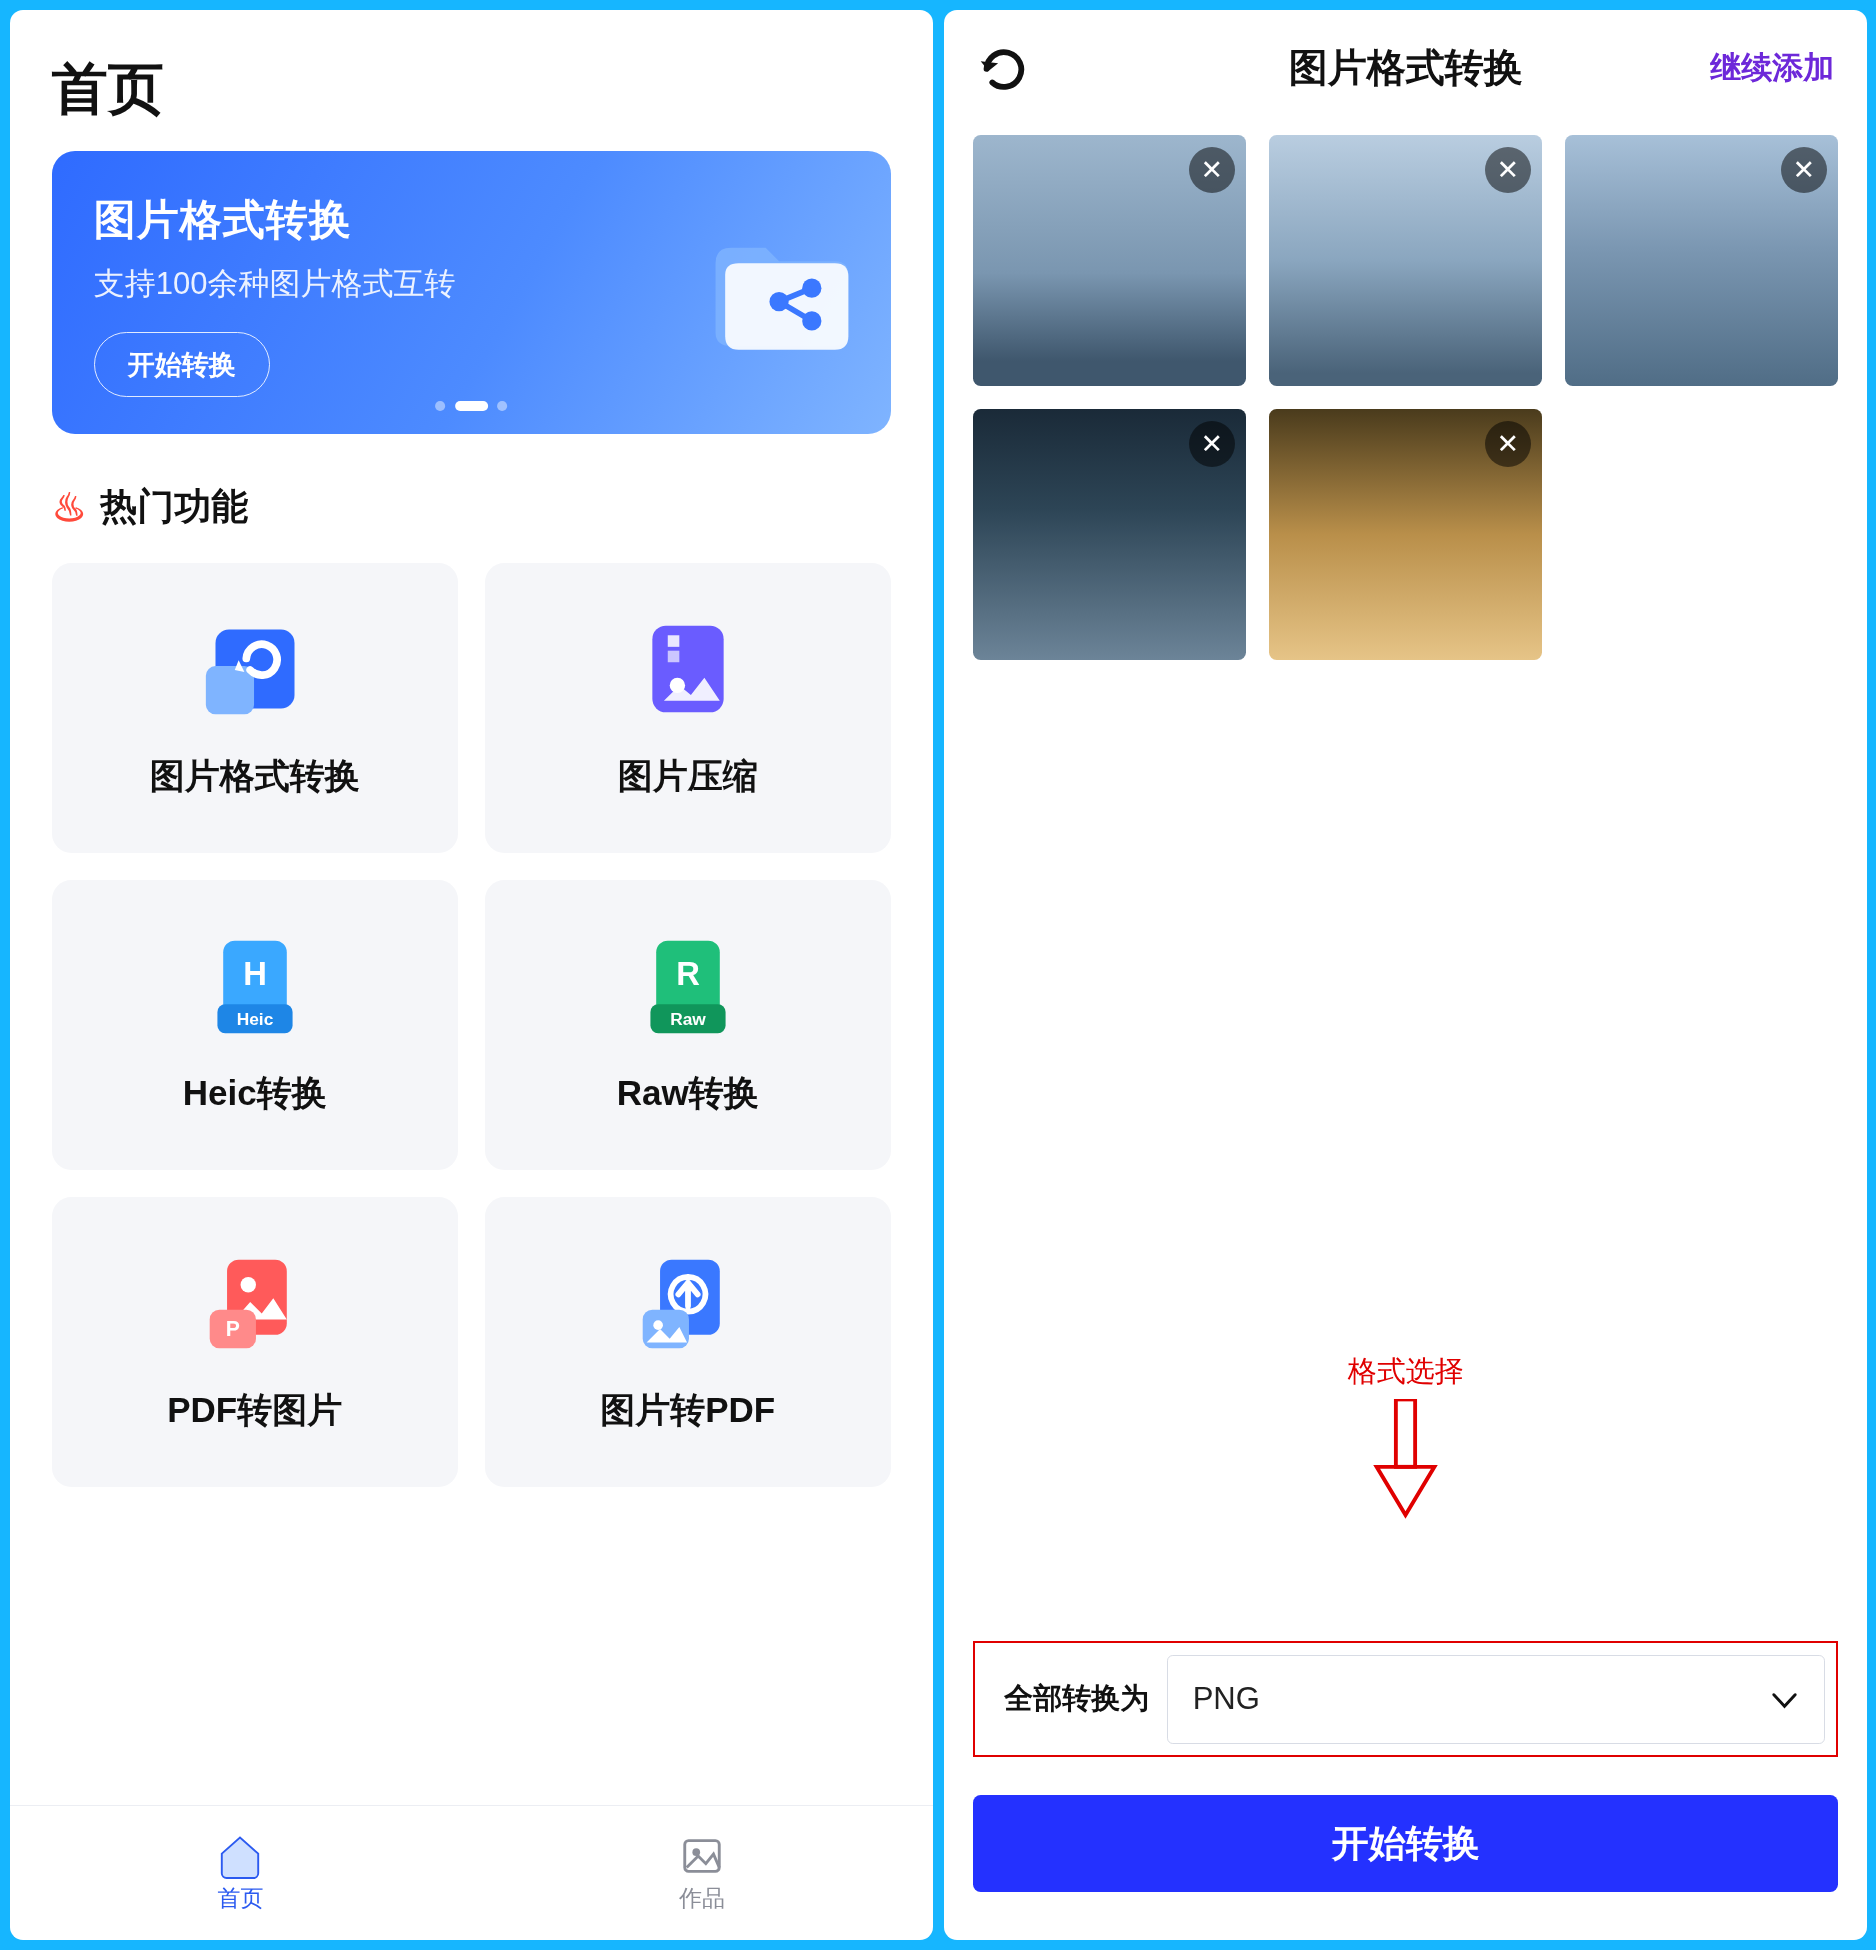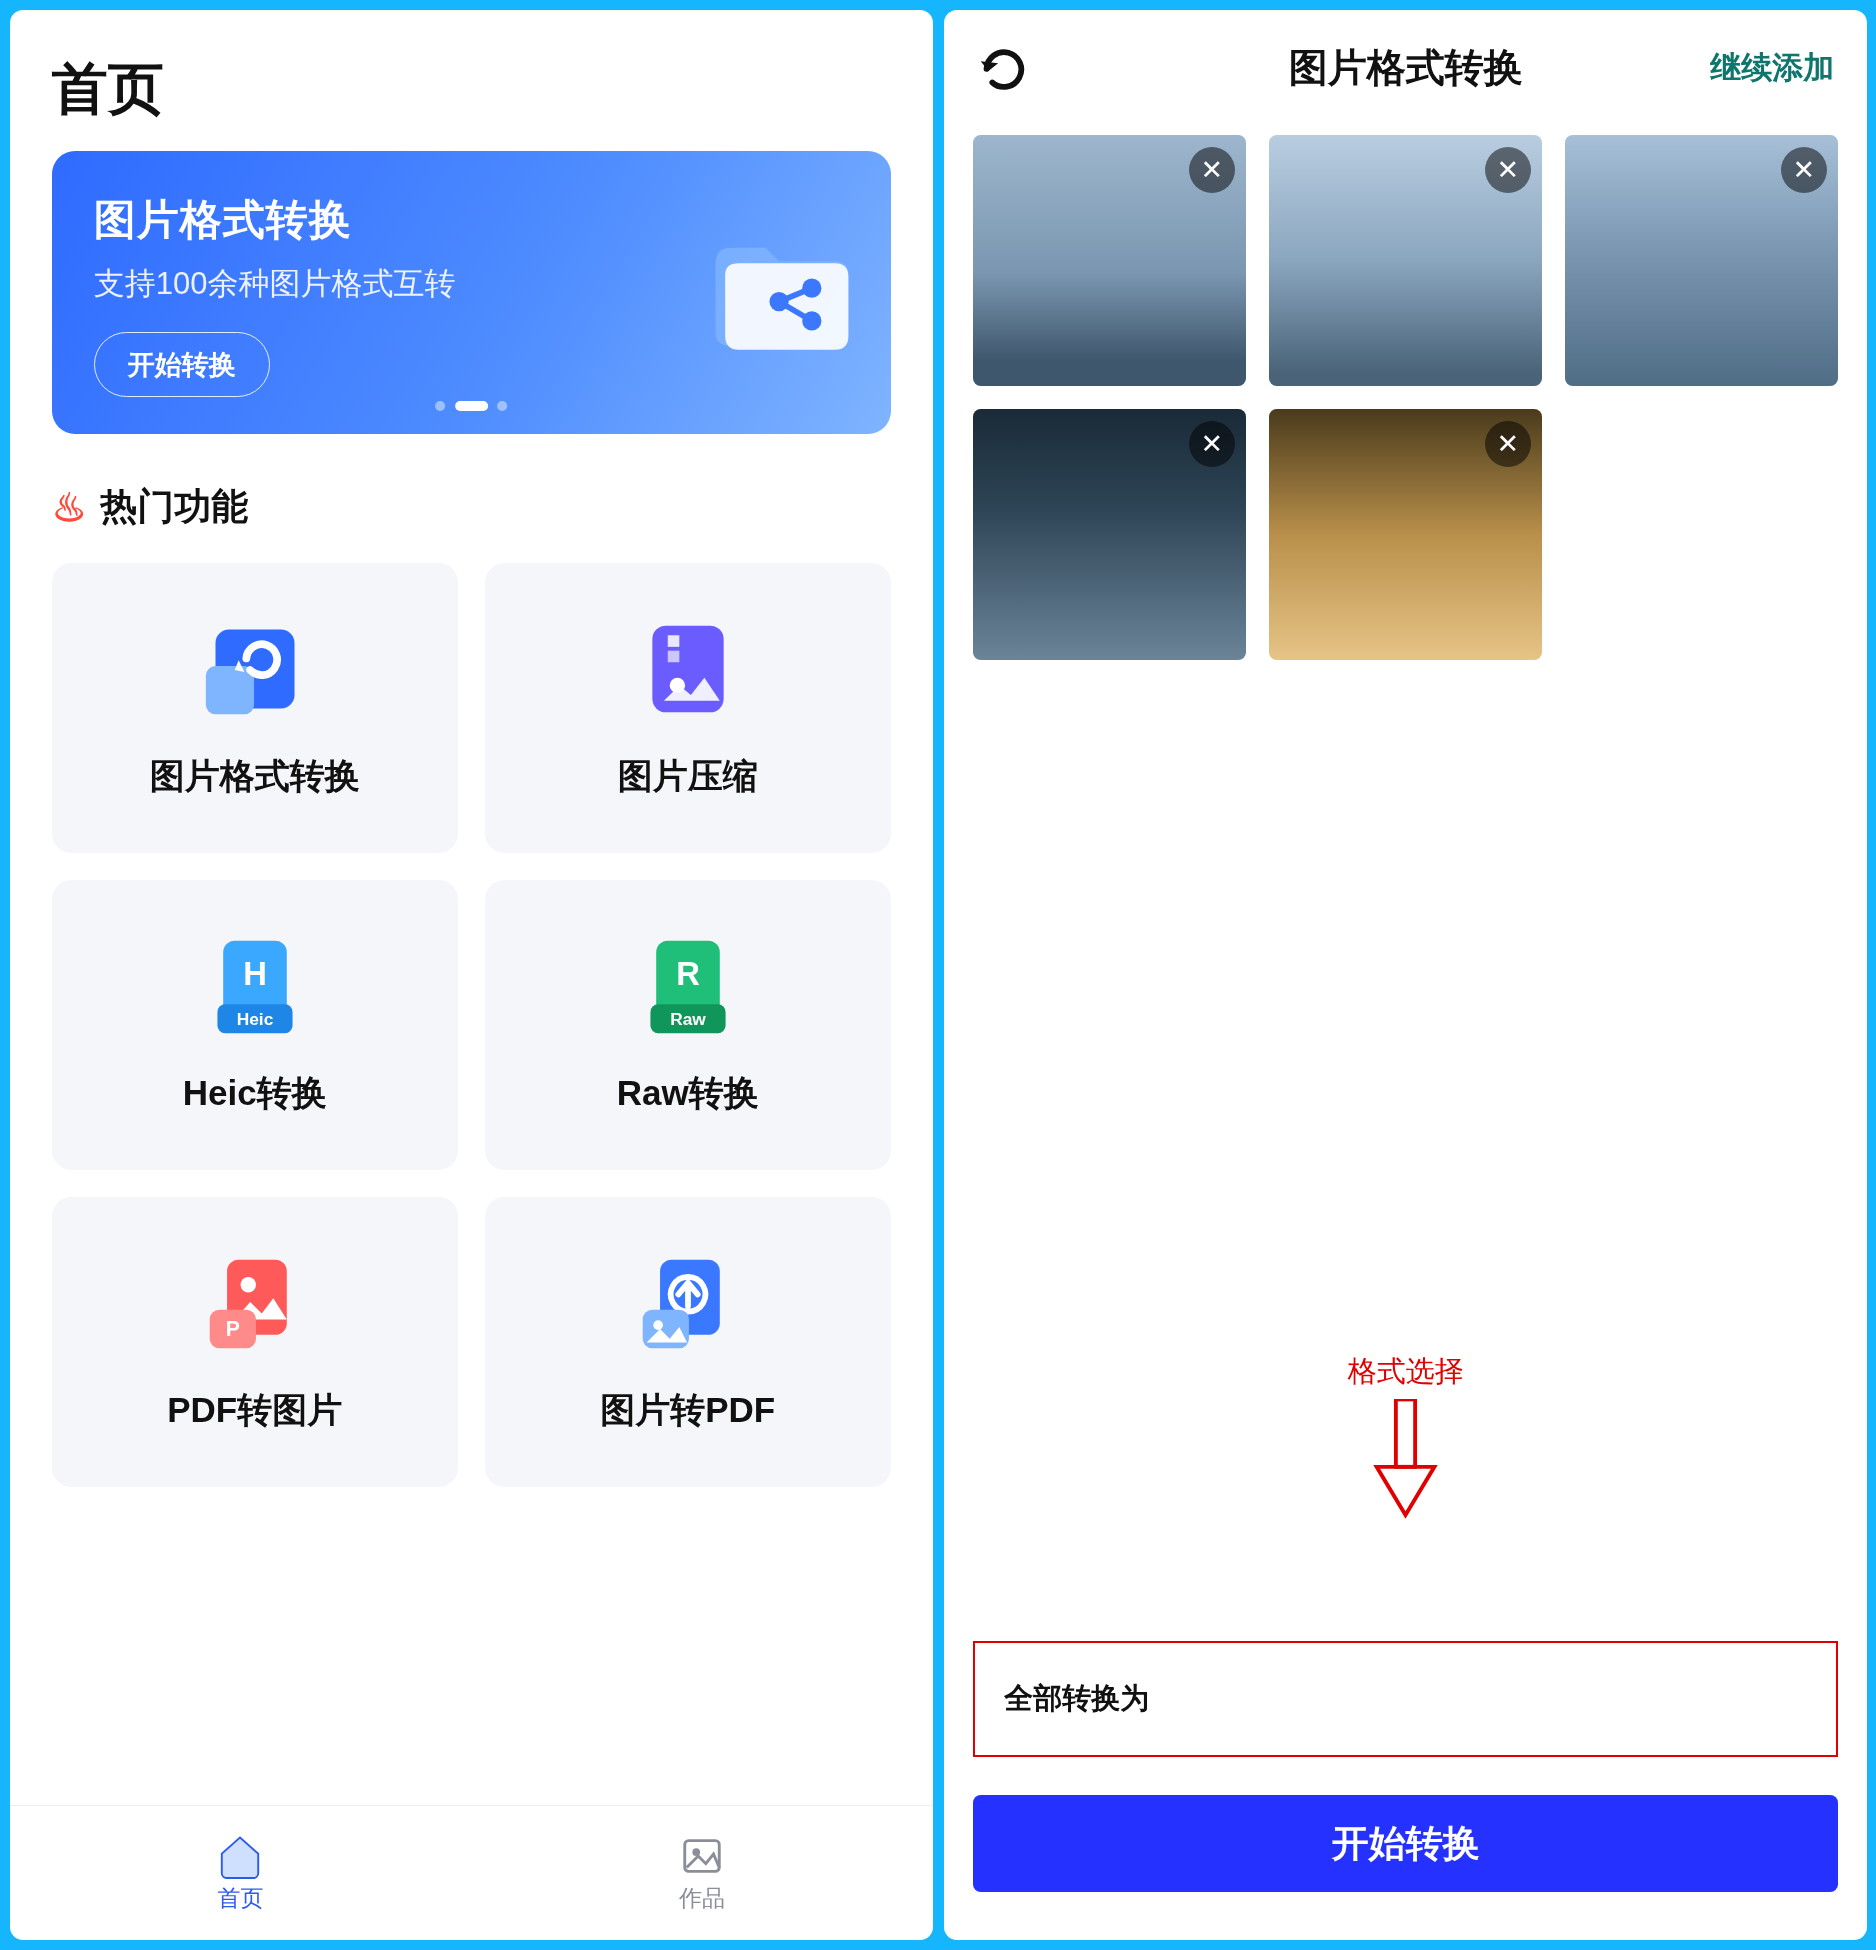--- a/index.html
+++ b/index.html
@@ -121,21 +121,21 @@
     display: flex; align-items: center; justify-content: center;
     position: relative;
   }
   .p2-title { font-size: 39px; font-weight: 800; color: #111; }
   .p2-back {
     position: absolute; left: 29px; top: 50%; transform: translateY(-50%);
     width: 56px; height: 56px;
   }
   .p2-add {
     position: absolute; right: 33px; top: 50%; transform: translateY(-50%);
-    color: #0f766e; font-size: 31px; font-weight: 600;
+    color: #6d28d9; font-size: 31px; font-weight: 600;
   }
 
   .thumb-grid {
     padding: 9.7px 29px 0 29px;
     display: grid;
     grid-template-columns: repeat(3, 1fr);
     gap: 23px;
   }
   .thumb {
     position: relative;
@@ -352,17 +352,23 @@
   <div class="annotation">
     <div class="annotation-text">格式选择</div>
     <svg viewBox="0 0 80 130">
       <rect x="30" y="0" width="20" height="70" fill="none" stroke="#e00000" stroke-width="4"></rect>
       <path d="M10 70 H70 L40 120 Z" fill="none" stroke="#e00000" stroke-width="4"></path>
     </svg>
   </div>
 
   <div class="format-row">
     <div class="format-label">全部转换为</div>
+    <div class="format-select">
+      <span>PNG</span>
+      <svg class="chev" viewBox="0 0 30 30">
+        <path d="M4 10 L15 22 L26 10" fill="none" stroke="#111" stroke-width="3" stroke-linecap="round"></path>
+      </svg>
+    </div>
   </div>
 
   <div class="primary-btn">开始转换</div>
 </div>
 
 
 </body></html>

